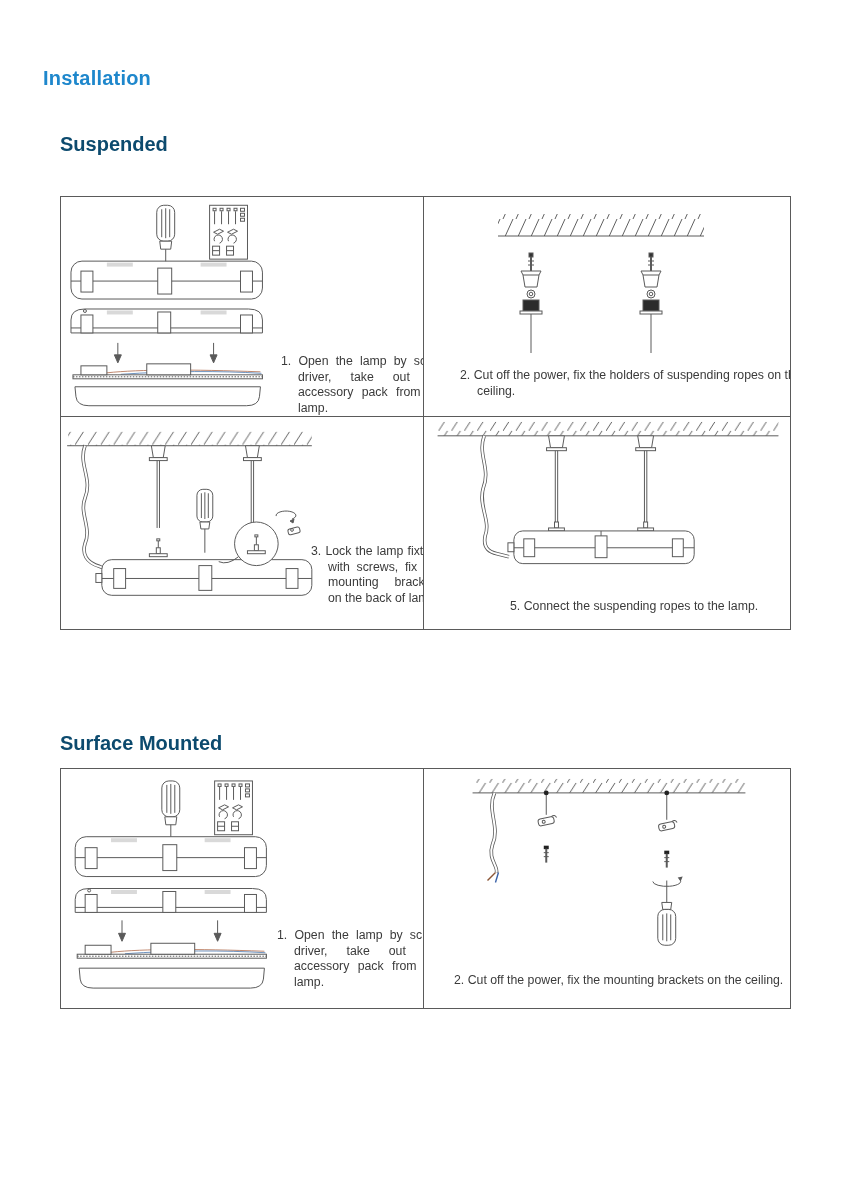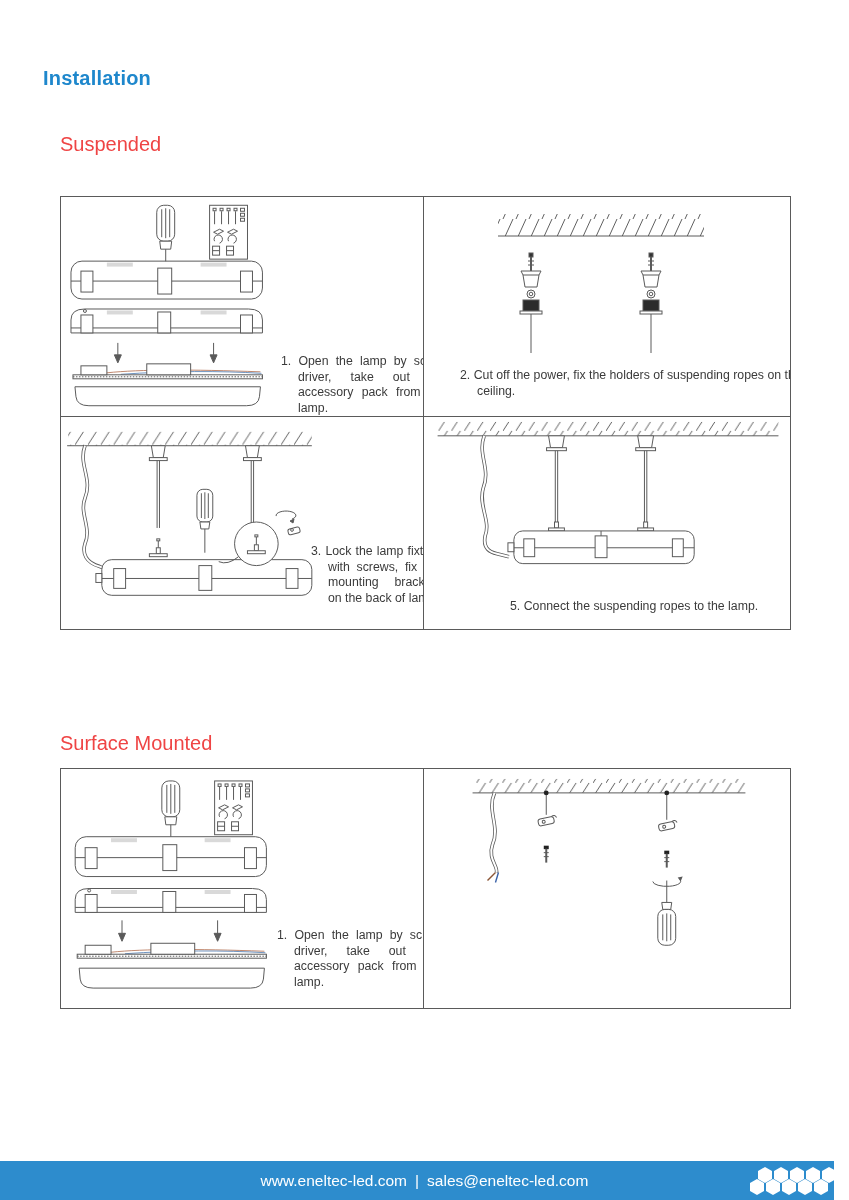--- a/index.html
+++ b/index.html
@@ -5,21 +5,21 @@
   html,body{margin:0;padding:0;background:#ffffff;}
   .page{
     position:relative; width:834px; height:1200px; background:#ffffff;
     font-family:"Liberation Sans", sans-serif; color:#3b3b3b; overflow:hidden;
   }
   .page-title{
     position:absolute; left:43px; top:67px; margin:0;
     font-size:20px; font-weight:bold; color:#1E87CC; letter-spacing:0.2px;
   }
   .section-heading{
-    position:absolute; margin:0; font-size:20px; font-weight:400; color:#ef4444;text-align:center;
+    position:absolute; margin:0; font-size:20px; font-weight:700; color:#0c4a6e;text-align:center;
   }
   .h-suspended{left:60px; top:133px;}
   .h-surface{left:60px; top:732px;}
   .diagram-table{
     position:absolute; left:60px; border:1px solid #5a5a5a; display:grid; box-sizing:border-box;
   }
   .t-suspended{top:196px; width:731px; height:434px; grid-template-columns:363px 1fr; grid-template-rows:220px 1fr;}
   .t-surface{top:768px; width:731px; height:241px; grid-template-columns:363px 1fr; grid-template-rows:1fr;}
   .panel{position:relative; box-sizing:border-box; overflow:hidden;}
   .b-r{border-right:1px solid #5a5a5a;}
@@ -427,28 +427,24 @@
             <path d="M254,109 l5,-1 l-2,5 Z" fill="#5a5a5a" stroke="none"></path>
           </g>
           <line x1="243" y1="112" x2="243" y2="134"></line>
           <path d="M238,134 L248,134 L247,141 L239,141 Z"></path>
           <rect x="234" y="141" width="18" height="36" rx="7"></rect>
           <line x1="239" y1="146" x2="239" y2="172"></line>
             <line x1="243" y1="145" x2="243" y2="173"></line>
             <line x1="247" y1="146" x2="247" y2="172"></line>
         </g>
       </svg>
+      <div class="step nowrap m2-text">2. Cut off the power, fix the mounting brackets on the ceiling.</div>
     </div>
   </div>
 
-  <div class="footer">
-    <div class="footer-text">
-      <span>www.eneltec-led.com</span><span>|</span><span>sales@eneltec-led.com</span>
-    </div>
-  </div>
   <svg class="logo" width="92" height="30" viewBox="0 0 92 30">
     <g fill="#ffffff">
       <polygon points="19,1 26,5 26,13 19,17 12,13 12,5"></polygon>
       <polygon points="35,1 42,5 42,13 35,17 28,13 28,5"></polygon>
       <polygon points="51,1 58,5 58,13 51,17 44,13 44,5"></polygon>
       <polygon points="67,1 74,5 74,13 67,17 60,13 60,5"></polygon>
       <polygon points="83,1 90,5 90,13 83,17 76,13 76,5"></polygon>
       <polygon points="11,13 18,17 18,25 11,29 4,25 4,17"></polygon>
       <polygon points="27,13 34,17 34,25 27,29 20,25 20,17"></polygon>
       <polygon points="43,13 50,17 50,25 43,29 36,25 36,17"></polygon>

